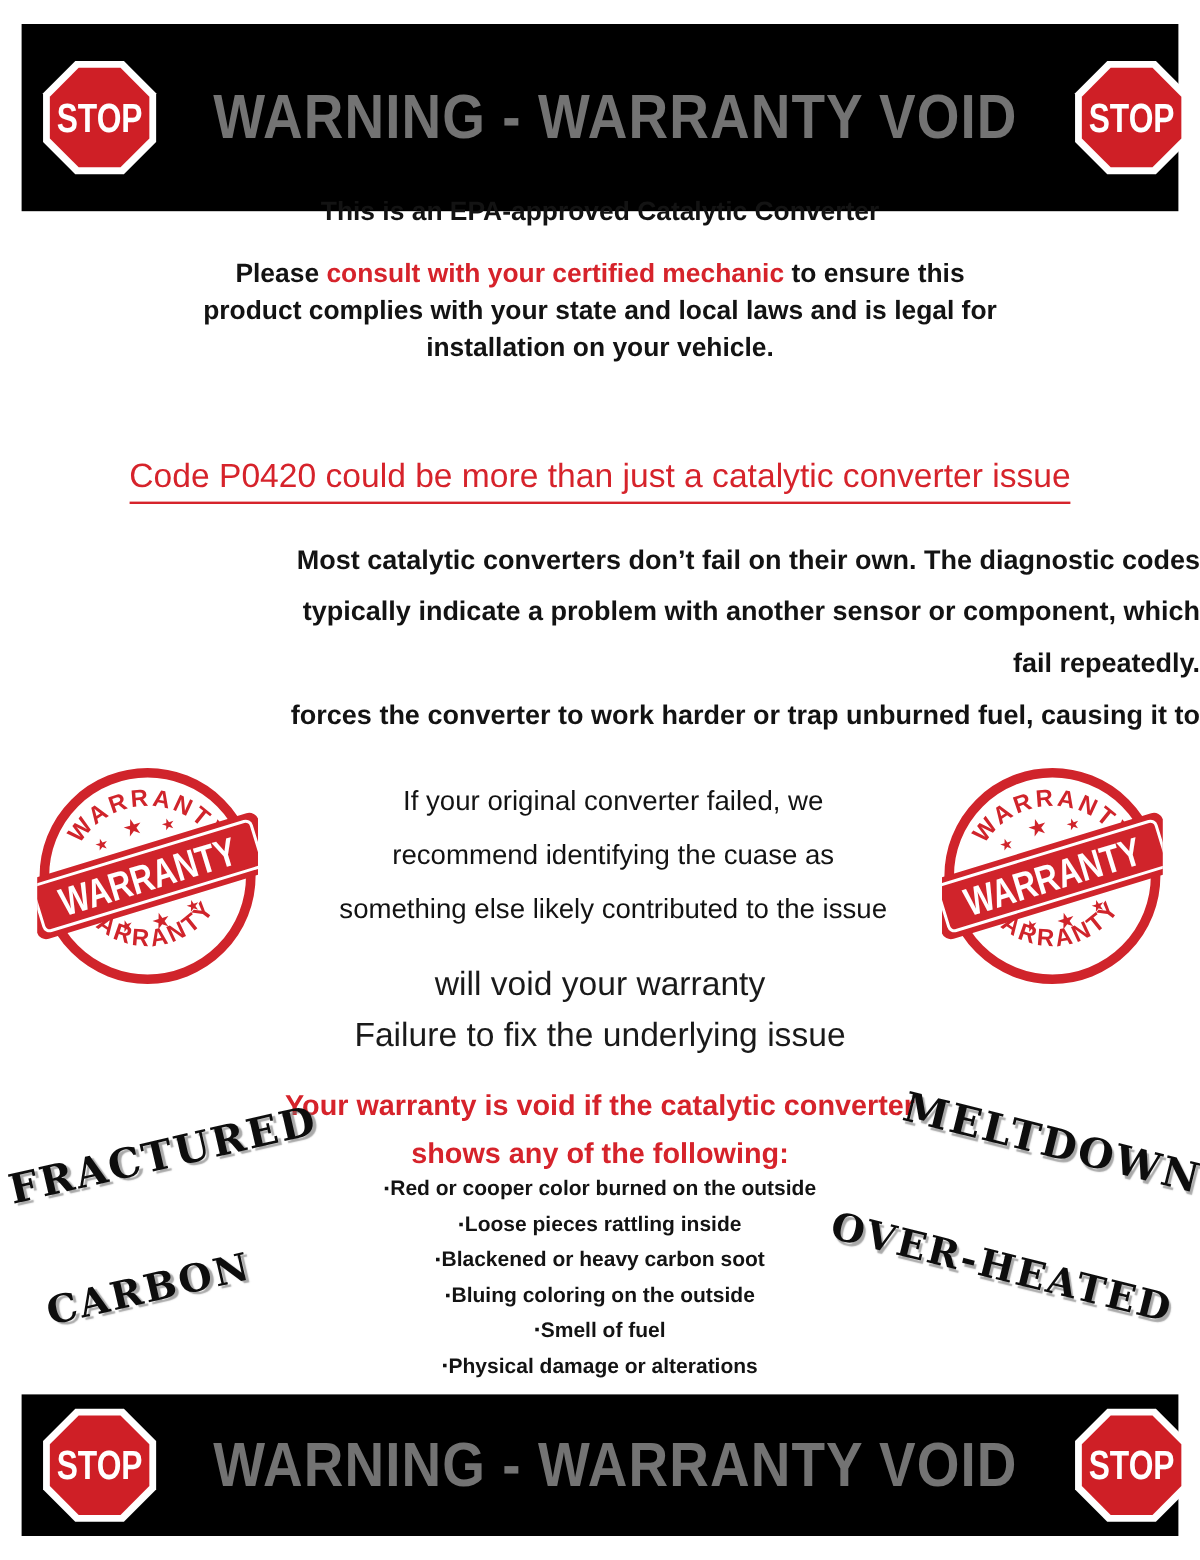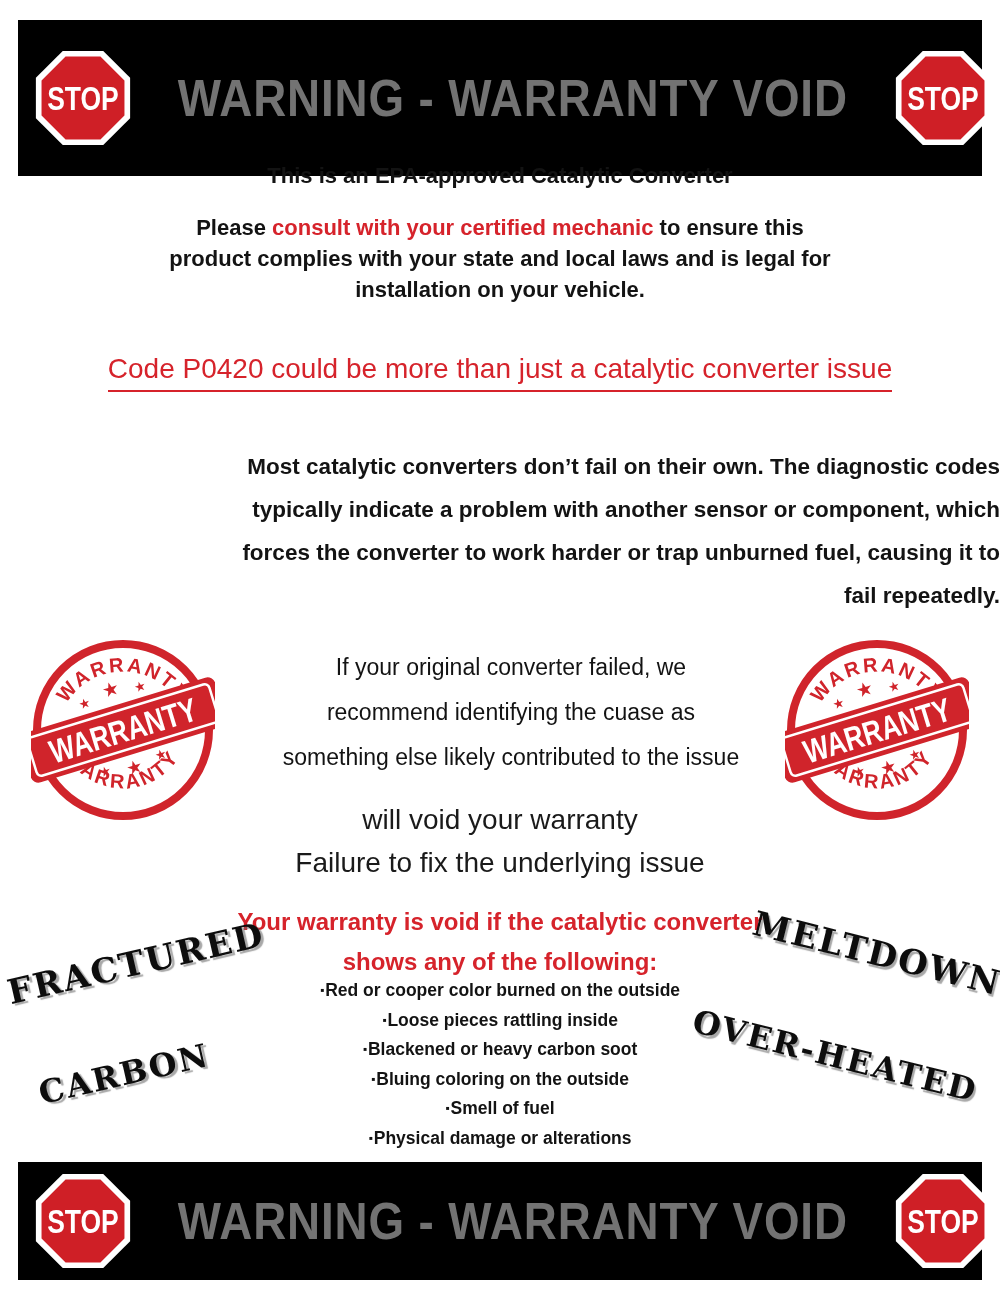--- a/index.html
+++ b/index.html
@@ -24,21 +24,21 @@
   .stop-svg{width:98px;height:98px;flex:0 0 auto;}
   .banner-title{flex:1;text-align:center;color:#737373;font-weight:700;font-size:52px;white-space:nowrap;}
   .banner-title span{display:inline-block;transform:scaleX(0.88);letter-spacing:1px;}
   .stop-text{font-family:"Liberation Sans",sans-serif;font-weight:700;fill:#fff;}
   
   .cblock{position:absolute;left:0;width:100%;text-align:center;color:var(--ink);}
   .epa-line{top:163px;font-size:22px;font-weight:700;}
   .consult{top:212px;font-size:22px;font-weight:700;line-height:31px;}
   .red{color:var(--red);}
   .code-heading{top:353px;font-size:28px;font-weight:400;color:var(--red);}
-  .code-heading span{display:inline-block;border-bottom:2px solid var(--red);padding-bottom:5px;}
+  .code-heading span{display:inline-block;border-bottom:2px solid var(--red);padding-bottom:5px;margin-top:28px;}
   .diagnostic{top:445px;font-size:22.5px;font-weight:700;line-height:43px;text-align:right;}
   .recommendation{top:645px;font-size:23px;font-weight:400;line-height:45px;margin-left:11px;}
   .failure{top:798px;font-size:28px;font-weight:400;line-height:43px;color:#1a1a1a;}
   .void-heading{top:882px;font-size:24px;font-weight:700;line-height:40px;color:var(--red);margin-top:20px;}
   .void-list{top:976px;font-size:17.5px;font-weight:700;line-height:29.5px;list-style:none;margin:0;padding:0;}
   .void-list .marker{font-size:12px;vertical-align:2px;margin-right:1px;}
   
   .stamp{position:absolute;width:184px;height:184px;}
   .stamp-left{left:31px;top:638px;}
   .stamp-right{left:785px;top:638px;}
@@ -86,22 +86,22 @@
     <div>installation on your vehicle.</div>
   </div>
 
   <div class="cblock code-heading">
     <span>Code P0420 could be more than just a catalytic converter issue</span>
   </div>
 
   <div class="cblock diagnostic">
     <div>Most catalytic converters don’t fail on their own. The diagnostic codes</div>
     <div>typically indicate a problem with another sensor or component, which</div>
+    <div>fail repeatedly.</div>
     <div>forces the converter to work harder or trap unburned fuel, causing it to</div>
-    <div>fail repeatedly.</div>
   </div>
 
   <svg class="stamp stamp-left" viewBox="0 0 184 184">
     <g id="warranty-stamp">
       <circle cx="92" cy="92" r="86" fill="none" stroke="#d0242b" stroke-width="8"></circle>
       <path id="stamp-arc-top" d="M 29,80 A 66,66 0 0 1 155,80" fill="none"></path>
       <path id="stamp-arc-bottom" d="M 29,104 A 66,66 0 0 0 155,104" fill="none"></path>
       <text class="stamp-arc-text"><textPath href="#stamp-arc-top" startOffset="50%" text-anchor="middle">WARRANTY</textPath></text>
       <text class="stamp-arc-text"><textPath href="#stamp-arc-bottom" startOffset="50%" text-anchor="middle">WARRANTY</textPath></text>
       <g transform="rotate(-17 92 92)">

